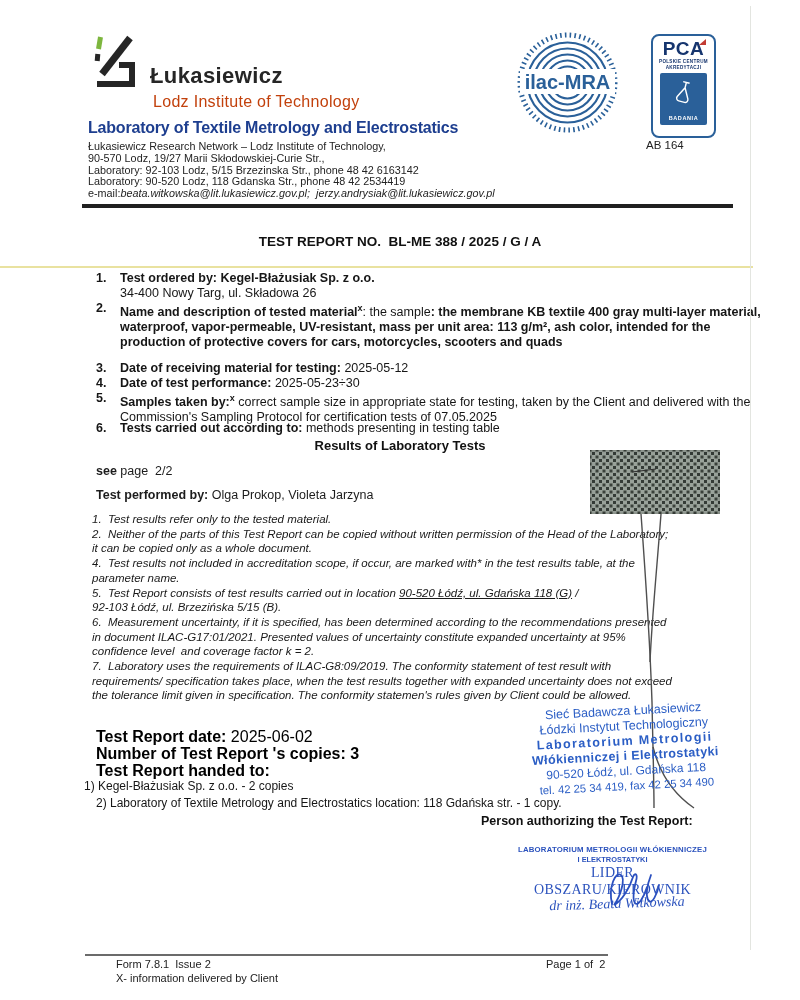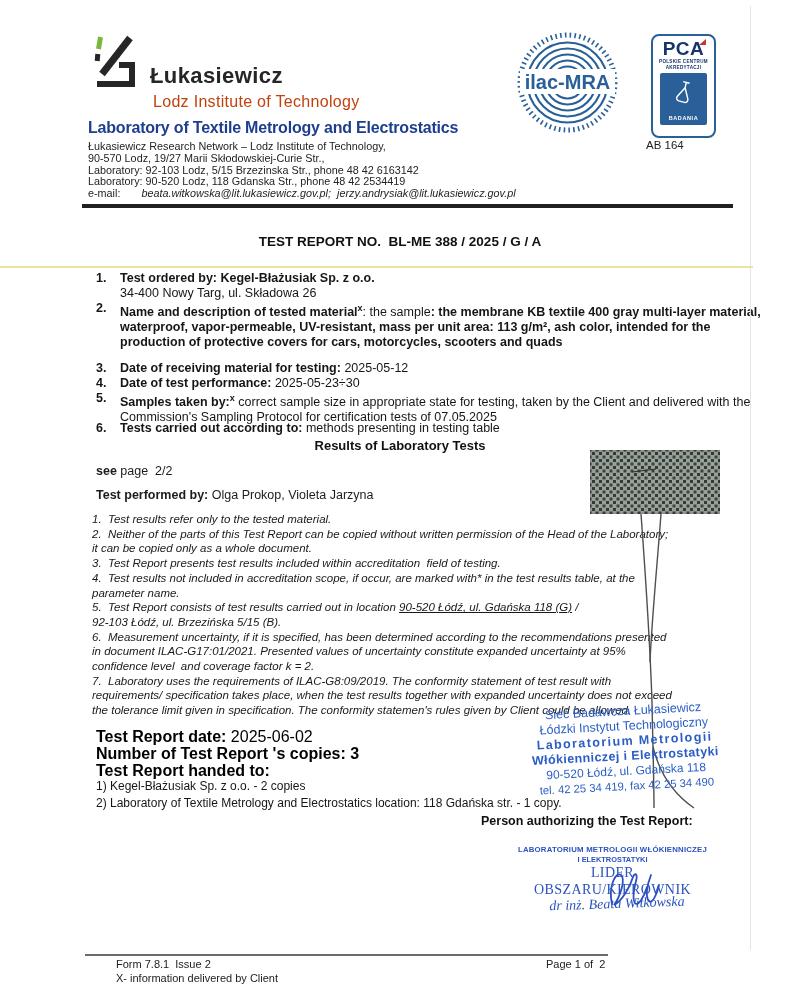--- a/index.html
+++ b/index.html
@@ -1,21 +1,21 @@
 <!DOCTYPE html>
 <html><head>
 <meta charset="utf-8">
 <style>
   html,body{margin:0;padding:0;background:#ffffff;}
   .page{position:relative;width:800px;height:1000px;background:#fff;overflow:hidden;
         font-family:"Liberation Sans",sans-serif;color:#1c1c1c;}
   .abs{position:absolute;}
   .pre{white-space:pre;}
   .b{font-weight:bold;}
-  .it{font-style:italic;margin-left:21px;}
+  .it{font-style:italic;}
 
   
   .brand{font-size:22px;font-weight:bold;color:#262626;letter-spacing:.4px;}
   .brandsub{font-size:16px;color:#c2410c;letter-spacing:.3px;}
   .labtitle{font-size:16px;font-weight:bold;color:#1d3e8f;letter-spacing:-.2px;}
   .contact{font-size:10.8px;line-height:11.8px;color:#232323;}
   .rule{background:#202020;}
   .yline{background:#e9e2a0;}
 
   
@@ -167,21 +167,20 @@
 
   <div class="abs" style="left:96px;top:488px;font-size:12.5px;">
     <span class="b">Test performed by:</span>
     <span>Olga Prokop, Violeta Jarzyna</span>
   </div>
 
   <div class="abs" style="left:92px;top:512px;">
     <div class="note-line">1.  Test results refer only to the tested material.</div>
     <div class="note-line">2.  Neither of the parts of this Test Report can be copied without written permission of the Head of the Laboratory;</div>
     <div class="note-line">it can be copied only as a whole document.</div>
-    <div class="note-line">3.  Test Report presents test results included within accreditation  field of testing.</div>
     <div class="note-line">4.  Test results not included in accreditation scope, if occur, are marked with* in the test results table, at the</div>
     <div class="note-line">parameter name.</div>
     <div class="note-line"><span>5.  Test Report consists of test results carried out in location </span><span class="note-u">90-520 Łódź, ul. Gdańska 118 (G)</span><span> /</span></div>
     <div class="note-line">92-103 Łódź, ul. Brzezińska 5/15 (B).</div>
     <div class="note-line">6.  Measurement uncertainty, if it is specified, has been determined according to the recommendations presented</div>
     <div class="note-line">in document ILAC-G17:01/2021. Presented values of uncertainty constitute expanded uncertainty at 95%</div>
     <div class="note-line">confidence level  and coverage factor k = 2.</div>
     <div class="note-line">7.  Laboratory uses the requirements of ILAC-G8:09/2019. The conformity statement of test result with</div>
     <div class="note-line">requirements/ specification takes place, when the test results together with expanded uncertainty does not exceed</div>
     <div class="note-line">the tolerance limit given in specification. The conformity statemen's rules given by Client could be allowed.</div>
@@ -203,21 +202,21 @@
     <div class="as5">90-520 Łódź, ul.  Gdańska 118</div>
     <div class="as6">tel. 42 25 34 419, fax 42 25 34 490</div>
   </div>
 
   <div class="abs meta" style="left:96px;top:728px;">
     <span class="b">Test Report date:</span>
     <span>2025-06-02</span>
   </div>
   <div class="abs meta b" style="left:96px;top:745px;">Number of Test Report 's copies: 3</div>
   <div class="abs meta b" style="left:96px;top:762px;">Test Report handed to:</div>
-  <div class="abs meta2" style="left:96px;top:779px;">1) Kegel-Błażusiak Sp. z o.o. - 2 copies</div>
+  <div class="abs meta2" style="left:84px;top:779px;">1) Kegel-Błażusiak Sp. z o.o. - 2 copies</div>
   <div class="abs meta2" style="left:96px;top:796px;">2) Laboratory of Textile Metrology and Electrostatics location: 118 Gdańska str. - 1 copy.</div>
 
   <div class="abs authlabel" style="left:481px;top:814px;">Person authorizing the Test Report:</div>
 
   <div class="abs stamp2" style="left:515px;top:845px;">
     <div class="a1">LABORATORIUM METROLOGII WŁÓKIENNICZEJ</div>
     <div class="a2">I ELEKTROSTATYKI</div>
     <div class="a3">LIDER OBSZARU/KIEROWNIK</div>
   </div>
 

